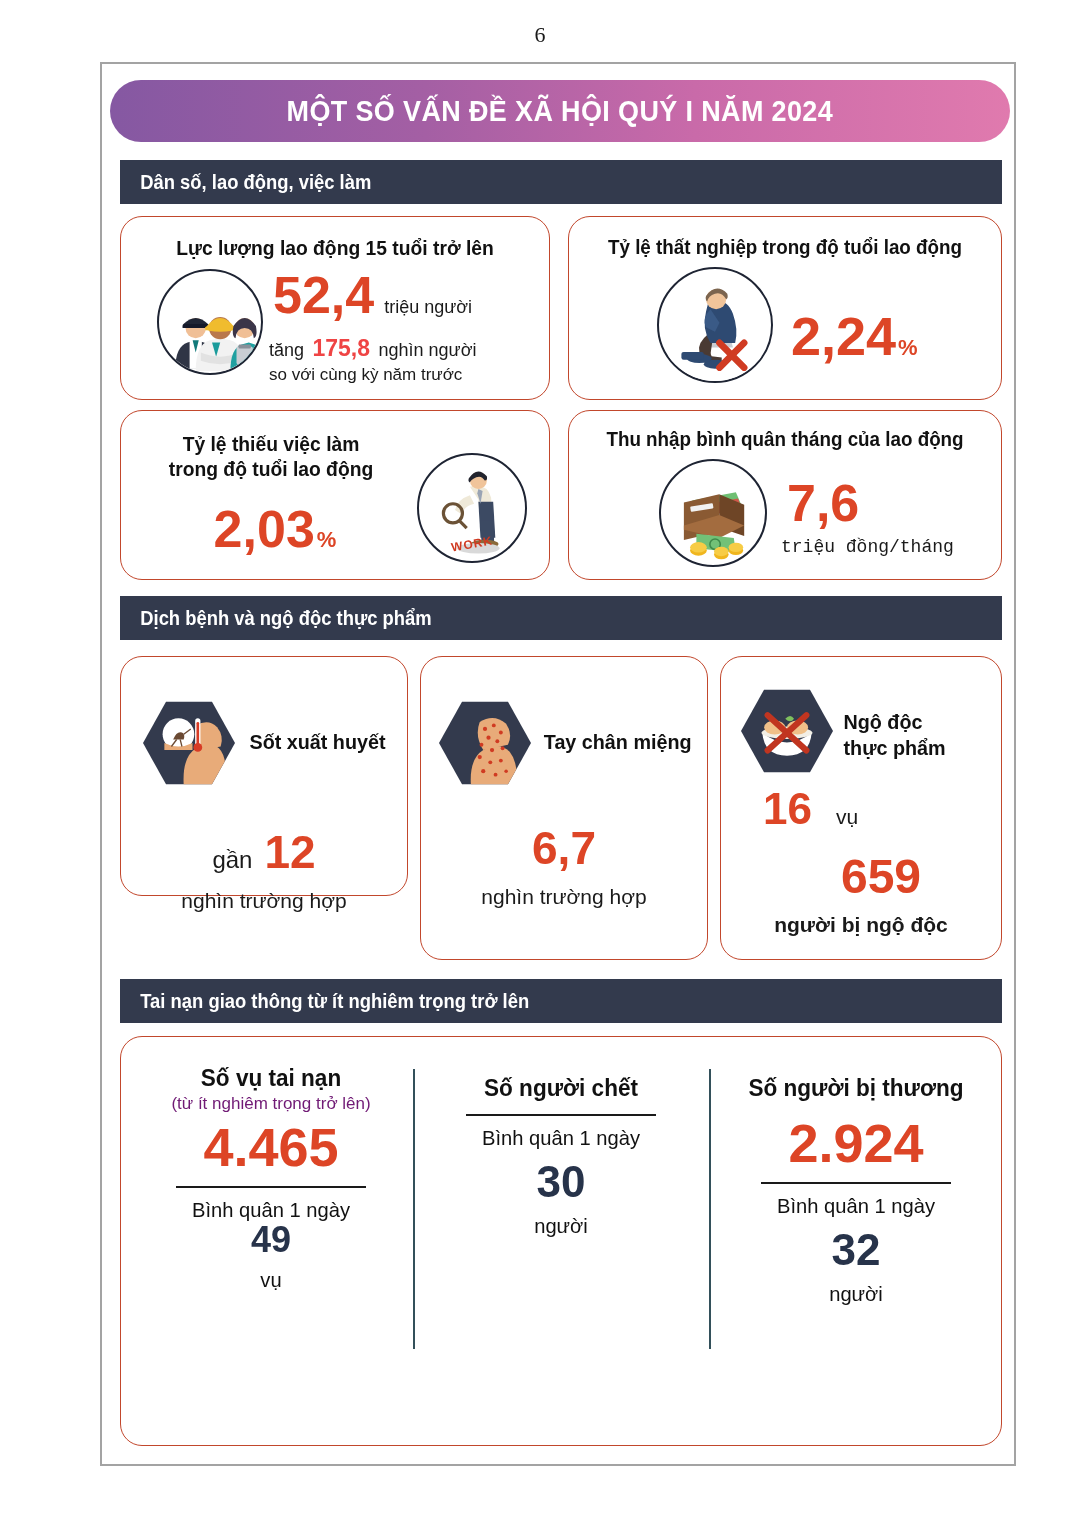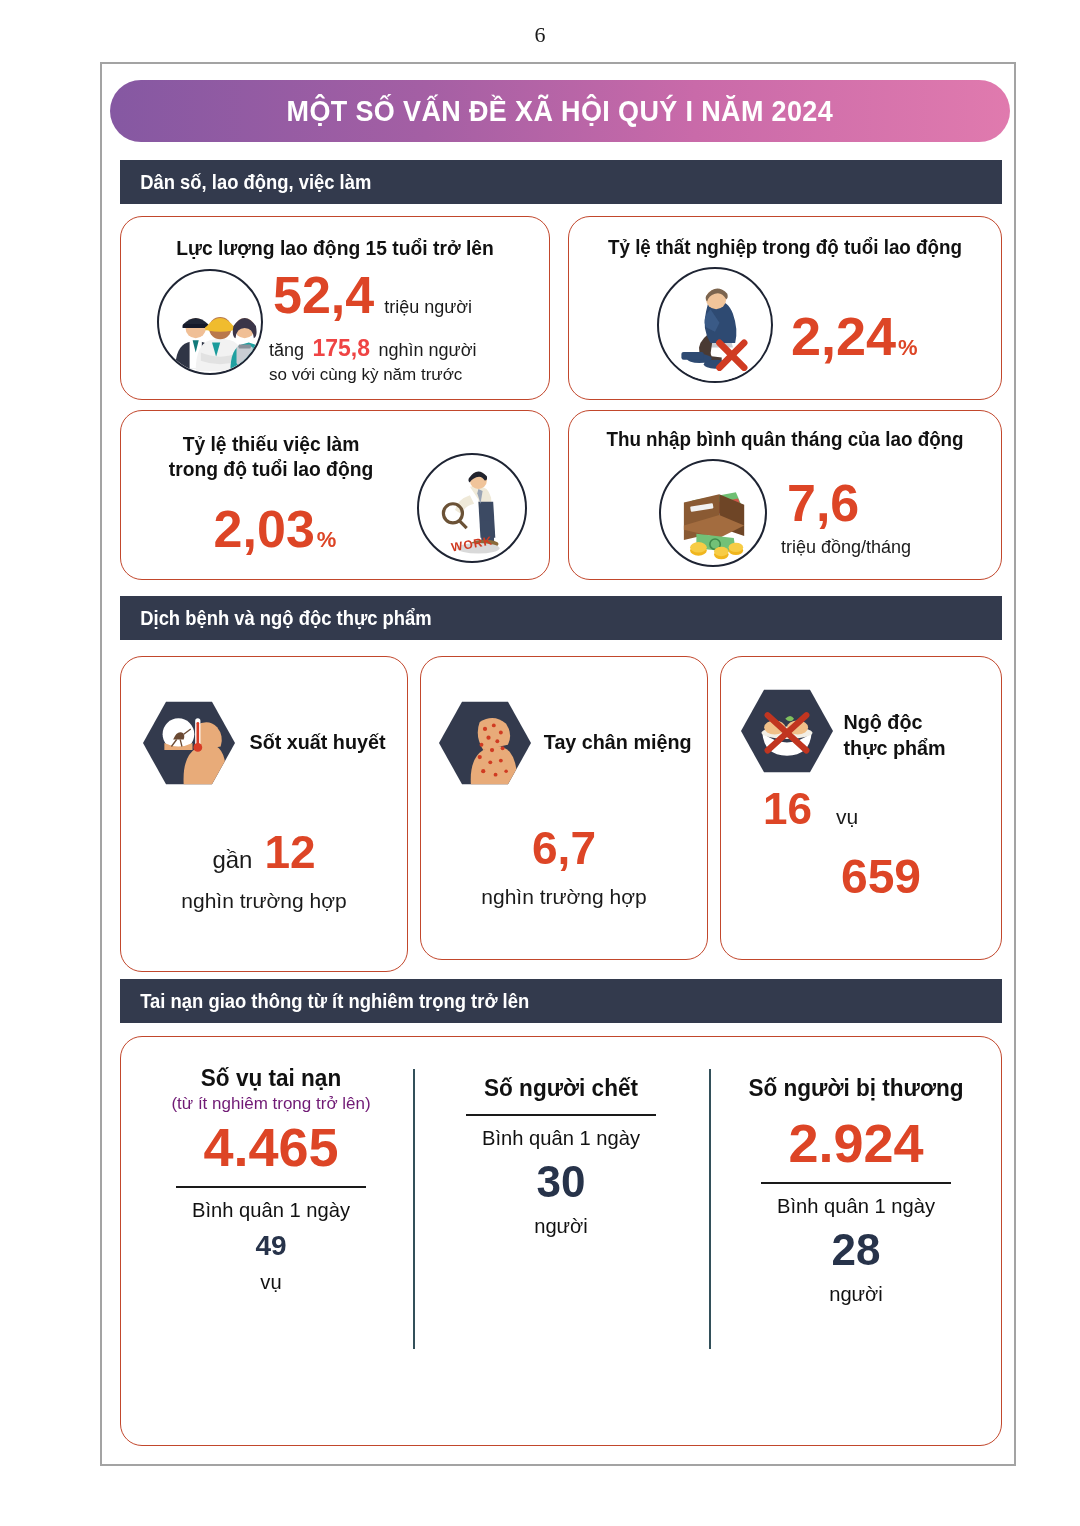--- a/index.html
+++ b/index.html
@@ -328,30 +328,30 @@
         <ellipse cx="58" cy="90" rx="7" ry="4.5" fill="#f0b61e"></ellipse>
         <ellipse cx="58" cy="87" rx="7" ry="4.5" fill="#f7cc45"></ellipse>
         <ellipse cx="72" cy="86" rx="7" ry="4.5" fill="#f0b61e"></ellipse>
         <ellipse cx="72" cy="83" rx="7" ry="4.5" fill="#f7cc45"></ellipse>
       </svg>
     </div>
 
     <div style="position:absolute; left:218px; top:66px; width:210px; text-align:left;">
       <span class="bignum" style="font-size:52px;">7,6</span>
     </div>
-    <div style="position:absolute; left:212px; top:126px; width:220px; text-align:left;">
+    <div style="position:absolute; left:212px; top:126px; width:220px; text-align:left;font-family:Liberation Mono, monospace;">
       <span class="unit">triệu đồng/tháng</span>
     </div>
   </div>
 
   <div class="section-bar" style="top:532px;">
     <div class="s">Dịch bệnh và ngộ độc thực phẩm</div>
   </div>
 
-  <div class="card" style="left:18px; top:592px; width:288px; height:316px;">
+  <div class="card" style="left:18px; top:592px; width:288px; height:240px;">
     <div class="hexwrap" style="position:absolute; left:22px; top:42px; width:92px; height:88px;">
       <div class="hexshadow"></div>
       <div class="hex">
         <svg viewBox="0 0 100 100" width="100%" height="100%" aria-hidden="true">
           <path d="M44 98 q-2-32 14-42 q16-10 26 0 q10 10 8 42z" fill="#e8ab79"></path>
           <path d="M58 30 q14-8 24 2 q8 10 4 22 l-22 4 q-10-12 -6-28z" fill="#e8ab79"></path>
           <circle cx="38" cy="40" r="18" fill="#ffffff"></circle>
           <path d="M22 50 q16 8 32 0 l0 8 -32 0z" fill="#e8ab79"></path>
           <path d="M32 46 q4-10 10-8 q4 2 2 8z" fill="#6b4a33"></path>
           <line x1="36" y1="46" x2="30" y2="54" stroke="#6b4a33" stroke-width="1.5"></line>
@@ -433,54 +433,57 @@
     </div>
 
     <div style="position:absolute; left:42px; top:130px; display:flex; align-items:baseline;">
       <span class="bignum" style="font-size:44px;">16</span>
       <span class="unit" style="font-size:21px; margin-left:24px;">vụ</span>
     </div>
 
     <div style="position:absolute; left:0; top:196px; width:100%; text-align:center;">
       <span class="bignum" style="font-size:48px;margin-left:40px;">659</span>
     </div>
+    <div style="position:absolute; left:0; top:256px; width:100%; text-align:center;">
+      <span class="unit" style="font-size:21px; font-weight:bold;">người bị ngộ độc</span>
+    </div>
   </div>
 
   <div class="section-bar" style="top:915px;">
     <div class="s">Tai nạn giao thông từ ít nghiêm trọng trở lên</div>
   </div>
 
   <div class="card" style="left:18px; top:972px; width:882px; height:410px;">
 
     <div class="divider-v" style="position:absolute; left:292px; top:32px; height:280px;"></div>
     <div class="divider-v" style="position:absolute; left:588px; top:32px; height:280px;"></div>
 
     <div style="position:absolute; left:10px; top:26px; width:280px; text-align:center;">
       <div class="ttl" style="font-size:24px;">Số vụ tai nạn</div>
       <div class="subsm" style="font-size:17px; margin-top:2px;">(từ ít nghiêm trọng trở lên)</div>
       <div class="bignum" style="font-size:54px; margin-top:6px;">4.465</div>
       <div class="divider-h" style="width:190px; margin:12px auto 0;"></div>
       <div class="sub" style="margin-top:10px;">Bình quân 1 ngày</div>
-      <div class="navynum" style="font-size:28px; margin-top:10px;">49</div>
+      <div class="navynum" style="font-size:36px; margin-top:0;">49</div>
       <div class="sub" style="margin-top:10px;">vụ</div>
     </div>
 
     <div style="position:absolute; left:300px; top:36px; width:280px; text-align:center;">
       <div class="ttl" style="font-size:24px;">Số người chết</div>
       <div class="divider-h" style="width:190px; margin:12px auto 0;"></div>
       <div class="sub" style="margin-top:10px;">Bình quân 1 ngày</div>
       <div class="navynum" style="font-size:44px; margin-top:10px;">30</div>
       <div class="sub" style="margin-top:10px;">người</div>
     </div>
 
     <div style="position:absolute; left:596px; top:36px; width:278px; text-align:center;">
       <div class="ttl" style="font-size:24px;">Số người bị thương</div>
       <div class="bignum" style="font-size:54px; margin-top:14px;">2.924</div>
       <div class="divider-h" style="width:190px; margin:12px auto 0;"></div>
       <div class="sub" style="margin-top:10px;">Bình quân 1 ngày</div>
-      <div class="navynum" style="font-size:44px; margin-top:10px;">28</div>
+      <div class="navynum" style="font-size:44px; margin-top:10px;">32</div>
       <div class="sub" style="margin-top:10px;">người</div>
     </div>
 
   </div>
 
 </div>
 </div>
 
 </body></html>

